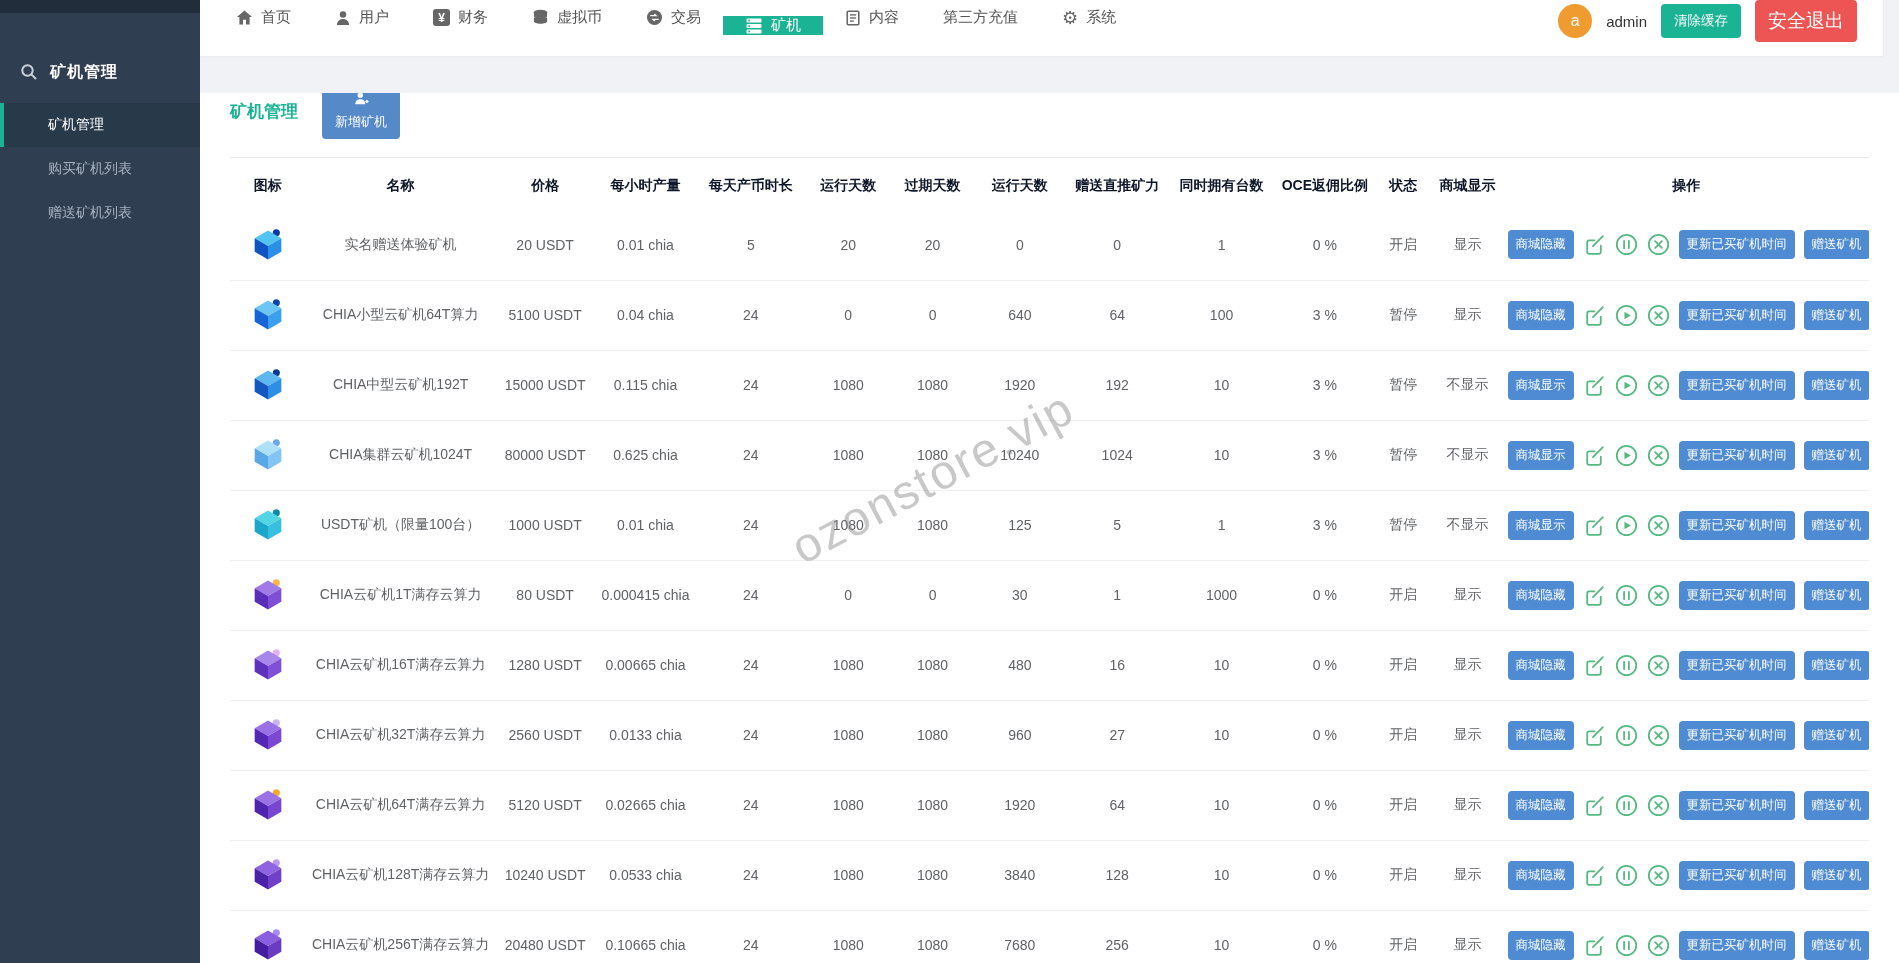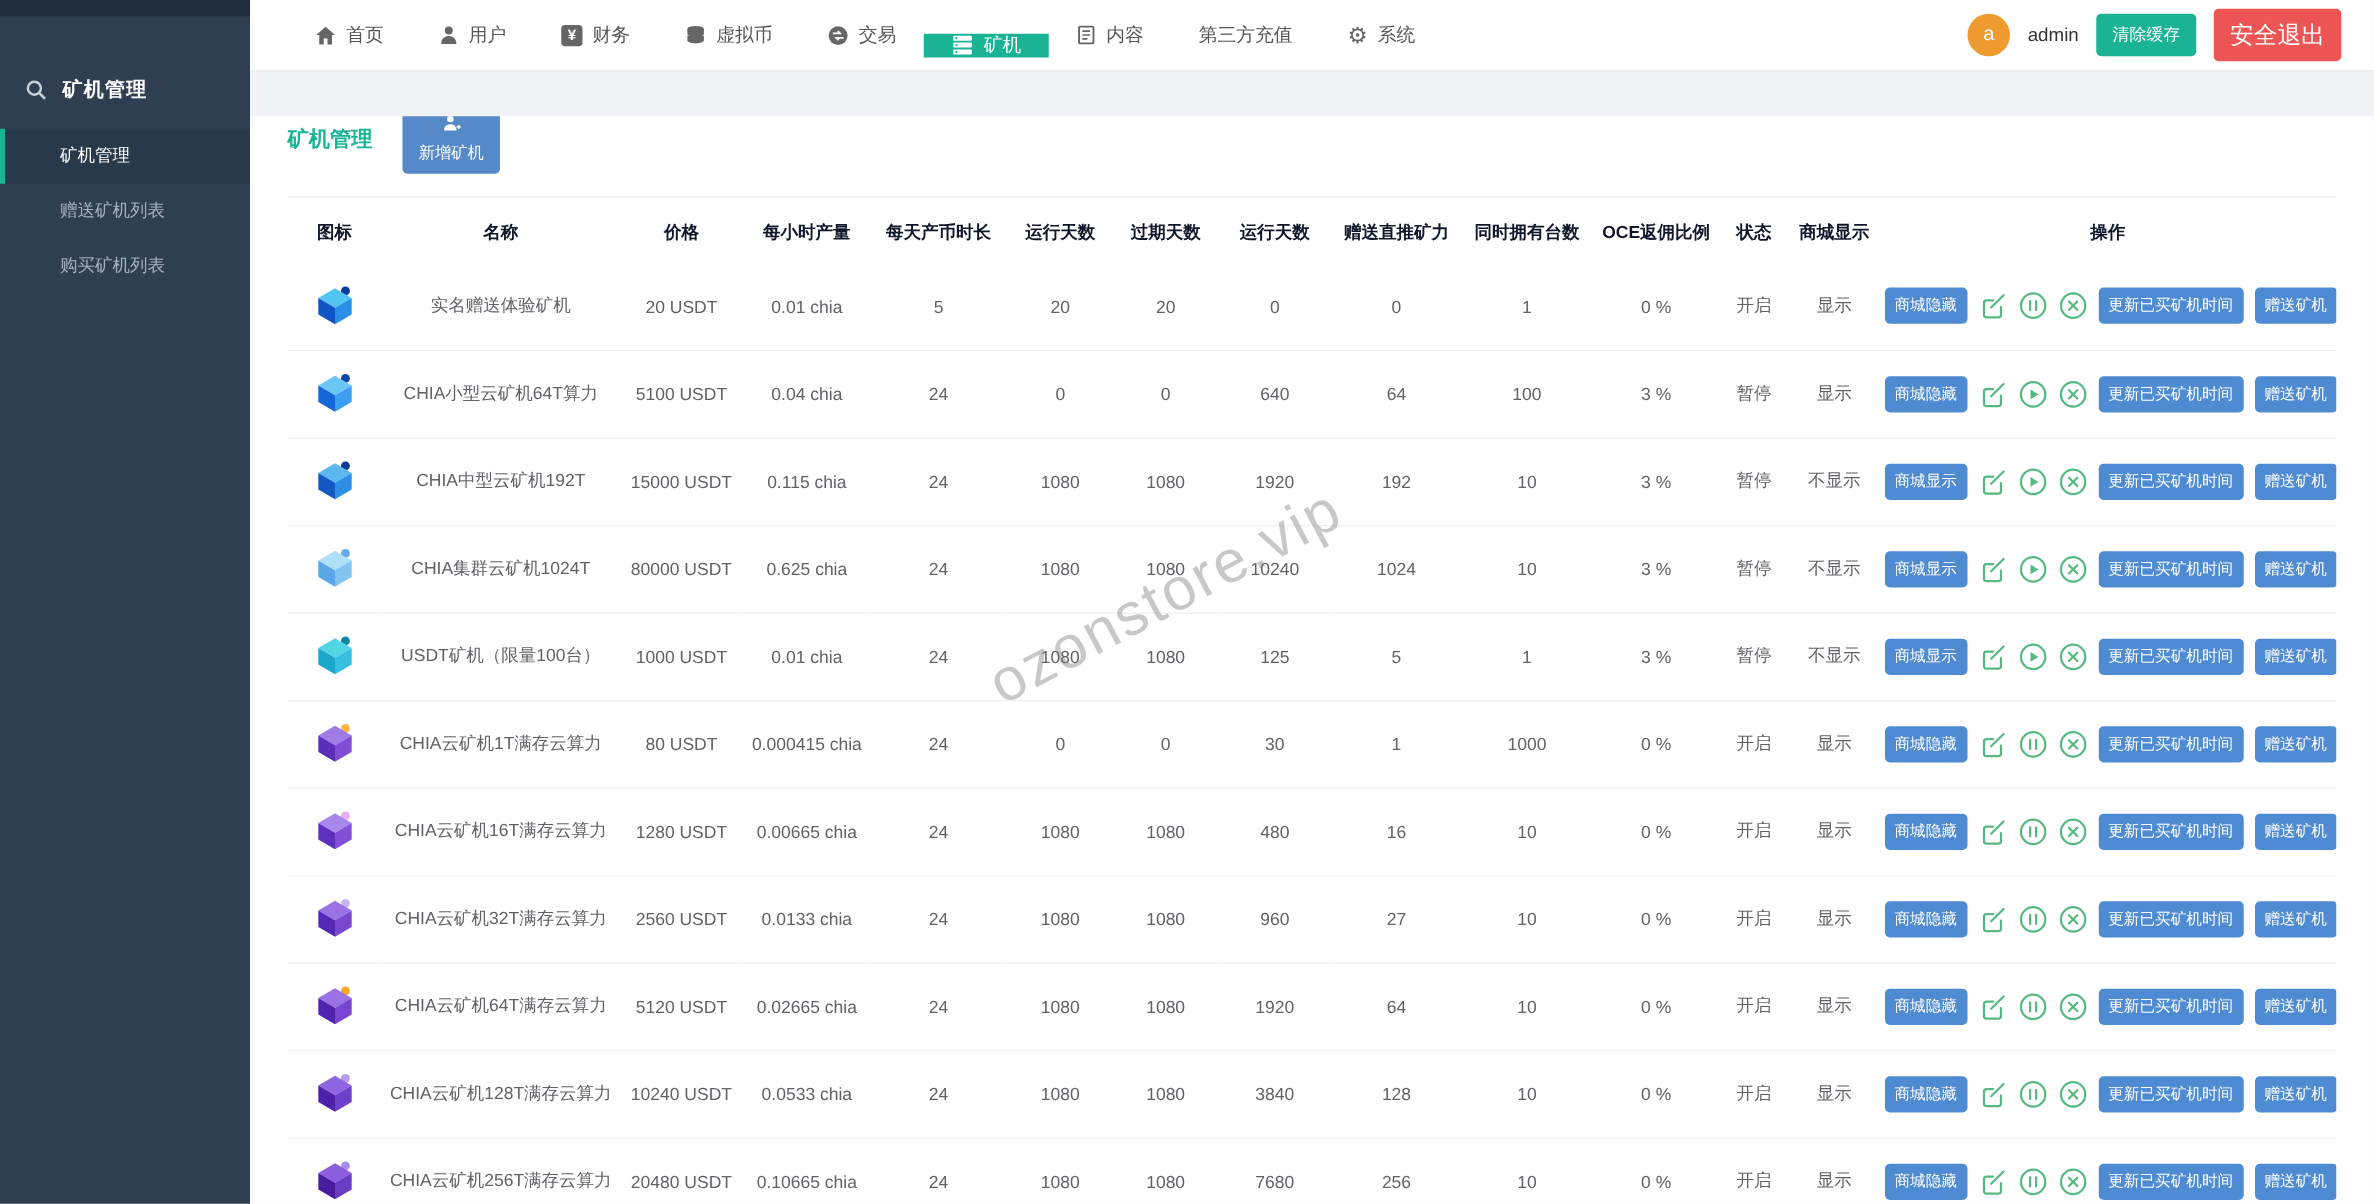--- a/index.html
+++ b/index.html
@@ -11,22 +11,22 @@
   .sidebar-top-strip { height:13px; background:#222d3c; }
   .sidebar-search { display:flex; align-items:center; gap:12px; padding:0 0 0 20px; margin-top:42px; height:34px; }
   .sidebar-search svg { stroke:#c8d0d9; fill:none; stroke-width:2; }
   .sidebar-search-label { color:#ffffff; font-size:16px; font-weight:bold; letter-spacing:1px; }
   .side-menu { margin-top:14px; }
   .side-item { height:44px; display:flex; align-items:center; padding-left:44px; color:#a7b1c2;
                font-size:14px; cursor:pointer; border-left:4px solid transparent; }
   .side-item.active { background:#28394a; color:#ffffff; border-left:4px solid #1ab394; }
 
   
-  .navbar { position:fixed; left:200px; top:0; right:0; height:56px; background:#ffffff; display:flex;
-            align-items:center; z-index:20; box-shadow:0 1px 2px rgba(0,0,0,.04);padding-left:16px; }
+  .navbar { position:fixed; left:200px; top:0; right:16px; height:56px; background:#ffffff; display:flex;
+            align-items:flex-start; z-index:20; box-shadow:0 1px 2px rgba(0,0,0,.04); }
   .nav-items { display:flex; align-items:stretch; padding-left:14px; }
   .nav-item { display:flex; align-items:center; gap:8px; padding:0 22px; color:#555; font-size:15px; cursor:pointer; }
   .nav-item svg { fill:#666; }
   .nav-item .yen-badge { width:17px; height:17px; background:#666; border-radius:3px; color:#fff;
                          font-size:12px; display:flex; align-items:center; justify-content:center; font-weight:bold; }
   .nav-item .gear-glyph { font-size:18px; color:#666; line-height:1; }
   .nav-item.active { background:#1ab394; color:#ffffff; margin-top:16px; }
   .nav-item.active svg { fill:#ffffff; }
   .nav-right { margin-left:auto; display:flex; align-items:center; gap:14px; padding-right:26px; }
   .avatar { width:34px; height:34px; border-radius:50%; background:#ef9b2f; color:#fff; font-size:16px;
@@ -75,22 +75,22 @@
   <div class="sidebar-top-strip"></div>
   <div class="sidebar-search">
     <svg width="18" height="18" viewBox="0 0 18 18">
       <circle cx="7.5" cy="7.5" r="5.2"></circle>
         <line x1="11.6" y1="11.6" x2="16" y2="16"></line>
     </svg>
     <span class="sidebar-search-label">矿机管理</span>
   </div>
   <div class="side-menu">
     <div class="side-item active">矿机管理</div>
+    <div class="side-item">购买矿机列表</div>
     <div class="side-item">赠送矿机列表</div>
-    <div class="side-item">购买矿机列表</div>
   </div>
 </div>
 
 <div class="navbar">
   <div class="nav-items">
     <div class="nav-item">
       <svg width="17" height="17" viewBox="0 0 18 18">
         <path d="M9 1.5 L17 8.5 H14.4 V16.5 H10.6 V11.5 H7.4 V16.5 H3.6 V8.5 H1 Z"></path>
         </svg>
       <span>首页</span>

